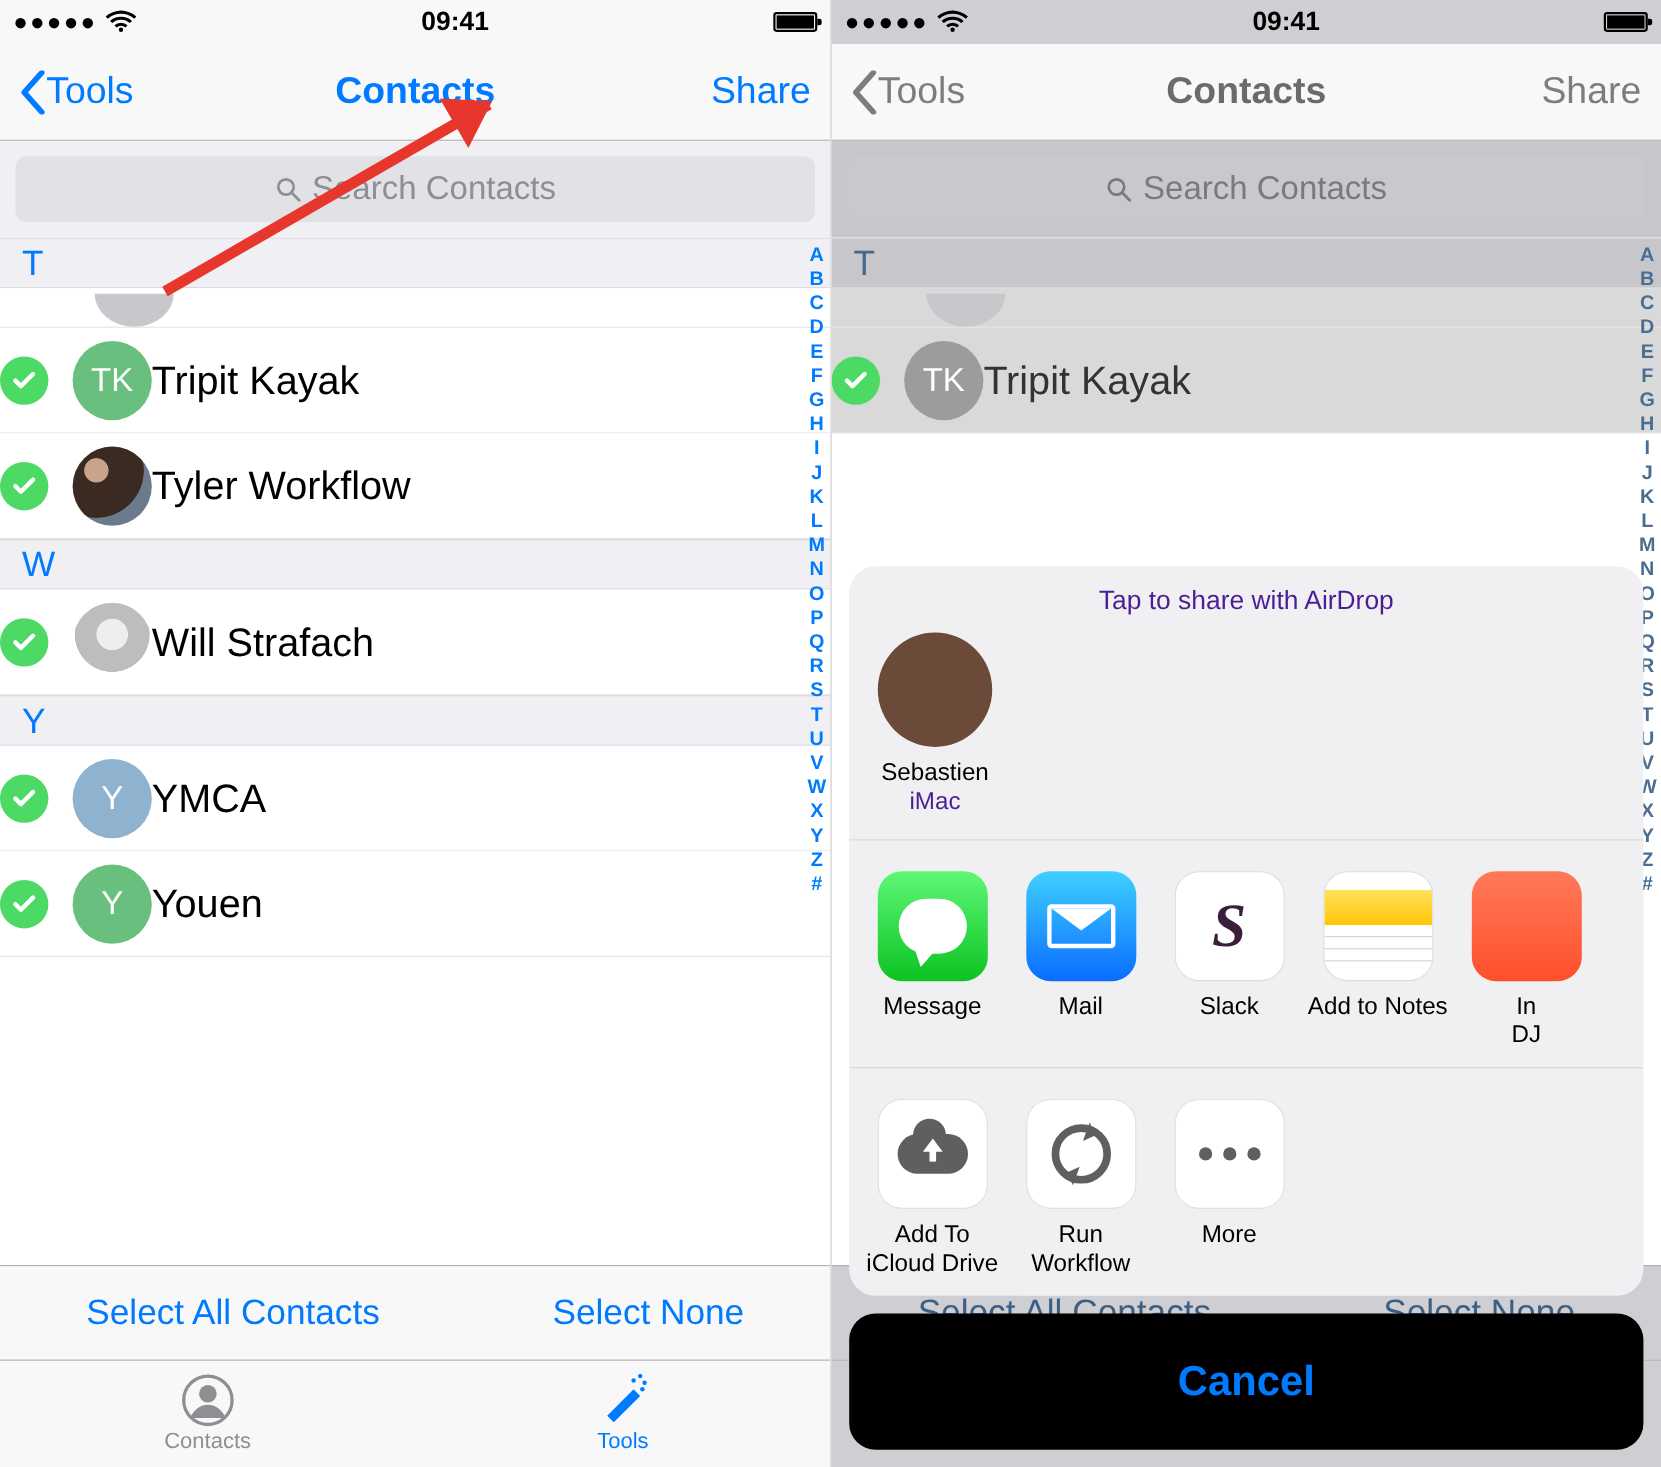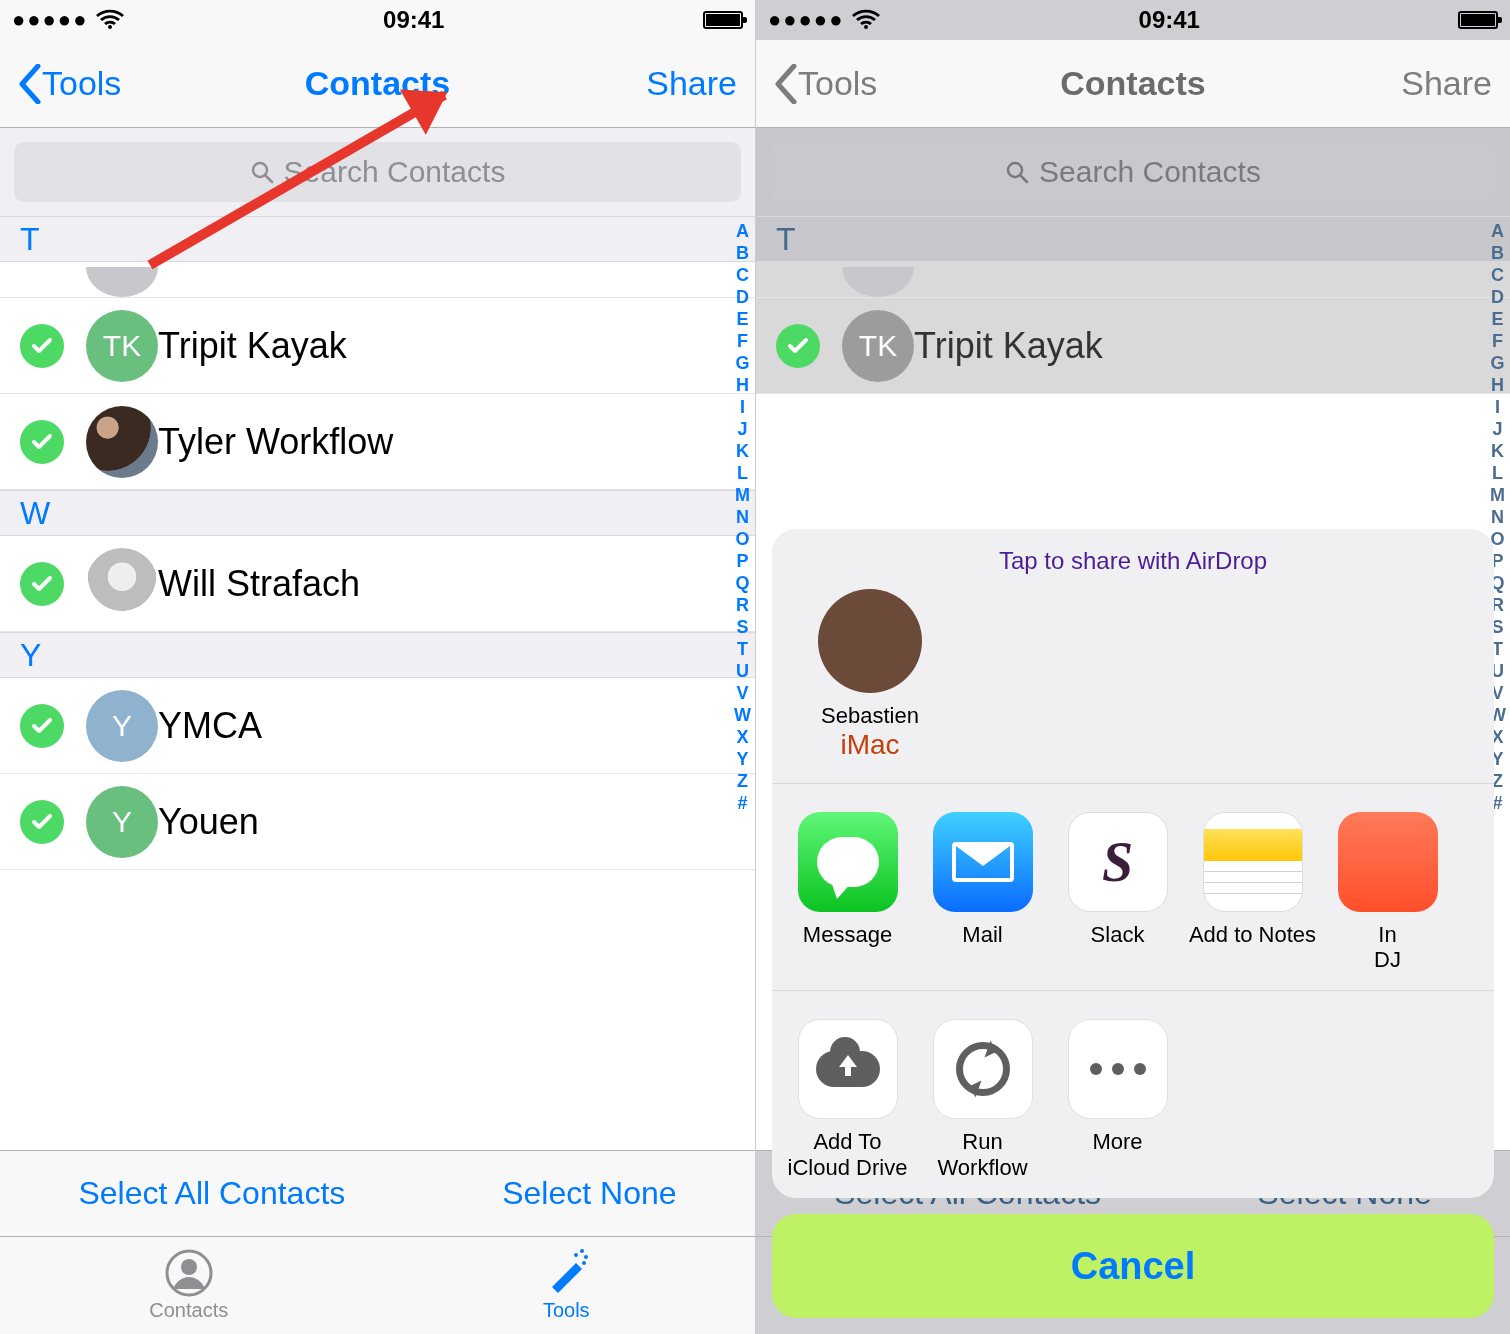--- a/index.html
+++ b/index.html
@@ -24,21 +24,21 @@
   .chev { width:24px; height:40px; }
 
   
   .searchwrap { padding: 14px 14px; background:#efeff4; }
   .search { height: 60px; background:#e2e2e6; border-radius:10px; display:flex; align-items:center; justify-content:center; gap:10px; color:#8e8e93; font-size:30px; }
   .magnifier{width:24px;height:24px;}
 
   
   .list { flex:1; background:#fff; position:relative; overflow:hidden; }
   .section-header { height: 46px; background:#efeff4; color:#007aff; font-size:32px; display:flex; align-items:center; padding-left:20px; border-top:1px solid #d9d9d9; border-bottom:1px solid #d9d9d9;}
-  .row { height: 96px; display:flex; align-items:center; padding-left:20px; border-bottom:1px solid #e5e5e5; background:#fff;}
+  .row { height: 96px; display:flex; align-items:center; border-bottom:1px solid #e5e5e5; background:#fff;}
   .row .check { width:44px;height:44px;border-radius:50%;background:#4cd964;display:flex;align-items:center;justify-content:center;flex-shrink:0; }
   .row .check svg{width:24px;height:24px;}
   .row .avatar{ width:72px;height:72px;border-radius:50%;margin-left:22px;flex-shrink:0;display:flex;align-items:center;justify-content:center;font-size:30px;color:#fff; overflow:hidden;}
   .row .name { font-size:36px; color:#000;}
   .partial-row { height:36px; background:#fff; border-bottom:1px solid #e5e5e5; position:relative;}
   .partial-row .bump{position:absolute; left:86px; bottom:0; width:72px; height:30px; background:#c8c8cc; border-radius:72px 72px 0 0 / 60px 60px 0 0; transform:translateY(0%) rotate(180deg);}
 
   
   .index { position:absolute; right:4px; top:4px; display:flex; flex-direction:column; align-items:center; color:#007aff; font-size:18px; font-weight:600; line-height:22px;}
 
@@ -49,39 +49,39 @@
   .tabbar { height:98px; background:#f8f8f8; border-top:1px solid #b2b2b2; display:flex; }
   .tab { flex:1; display:flex; flex-direction:column; align-items:center; justify-content:center; gap:2px; color:#8e8e93; font-size:20px;}
   .tab.active { color:#007aff; }
   .tab .ticon{ width:48px;height:48px; }
 
   
   .sheet-wrap { position:absolute; left:0; right:0; bottom:0; padding:16px; }
   .sheet { background:#f0f0f2; border-radius:24px; overflow:hidden; }
   .sheet-section { padding: 18px 0; border-bottom:1px solid #d8d8d8;}
   .sheet-title { text-align:center; color:#4c1d95; font-size:24px; margin-bottom:10px;}
-  .airdrop-row { display:flex; padding: 4px 28px;}
+  .airdrop-row { display:flex; padding: 4px 8px;}
   .airdrop-item { width:140px; text-align:center;}
   .airdrop-item .ava{ width:104px;height:104px;border-radius:50%;margin:0 auto 10px;background:#6b4a3a; overflow:hidden;display:flex;align-items:center;justify-content:center;}
   .airdrop-item .n1 { font-size:22px; color:#000;}
-  .airdrop-item .n2 { font-size:28px; color:#c2410c;}
+  .airdrop-item .n2 { font-size:22px; color:#4c1d95;}
 
   .approw { display:flex; padding: 10px 8px 0 8px; overflow:hidden;}
   .appitem { width:135px; text-align:center; flex-shrink:0;}
   .appitem .apicon{width:100px;height:100px;border-radius:22px;margin:0 auto 10px;display:flex;align-items:center;justify-content:center;}
   .appitem .alabel{font-size:22px;color:#000;line-height:1.15;}
   .apicon.msg{background:linear-gradient(#5ff777,#0bc321);}
   .apicon.mail{background:linear-gradient(#3fd0ff,#0a6cff);}
   .apicon.slack{background:#fff;border:1px solid #ddd;}
   .apicon.notes{background:#fff;border:1px solid #ddd;overflow:hidden;flex-direction:column;}
   .apicon.notes .ntop{height:32px;width:100%;background:linear-gradient(#ffe15a,#ffc708);}
   .apicon.notes .nline{height:1px;width:100%;background:#d2d2d2;margin-top:10px;}
   .apicon.action{background:#fff;border:1px solid #e0e0e0;}
 
-  .cancel { margin-top:16px; height:104px; background:#bef264; border-radius:24px; display:flex; align-items:center; justify-content:center; color:#007aff; font-size:38px; font-weight:600;}
+  .cancel { margin-top:16px; height:124px; background:#000000; border-radius:24px; display:flex; align-items:center; justify-content:center; color:#007aff; font-size:38px; font-weight:600;}
 
   
   .arrow { position:absolute; left:150px; top:260px; width:340px; height:10px; background:#e7372c; transform-origin:left center; transform: rotate(-30deg);}
   .arrow:after{content:"";position:absolute;right:-4px;top:-22px;border-left:40px solid #e7372c;border-top:26px solid transparent;border-bottom:26px solid transparent;}
 
   
   .photo1{background:radial-gradient(circle at 30% 30%,#caa48a 0 15%,#3a2a22 16% 60%,#6b7b8c 61% 100%);}
   .photo2{background:radial-gradient(circle at 50% 40%,#eee 0 25%,#bdbdbd 26% 60%,#fff 61% 100%);}
   .photo3{background:radial-gradient(circle at 50% 35%,#d9a77b 0 22%,#4a2f22 23% 60%,#7a5038 61% 100%);}
 

